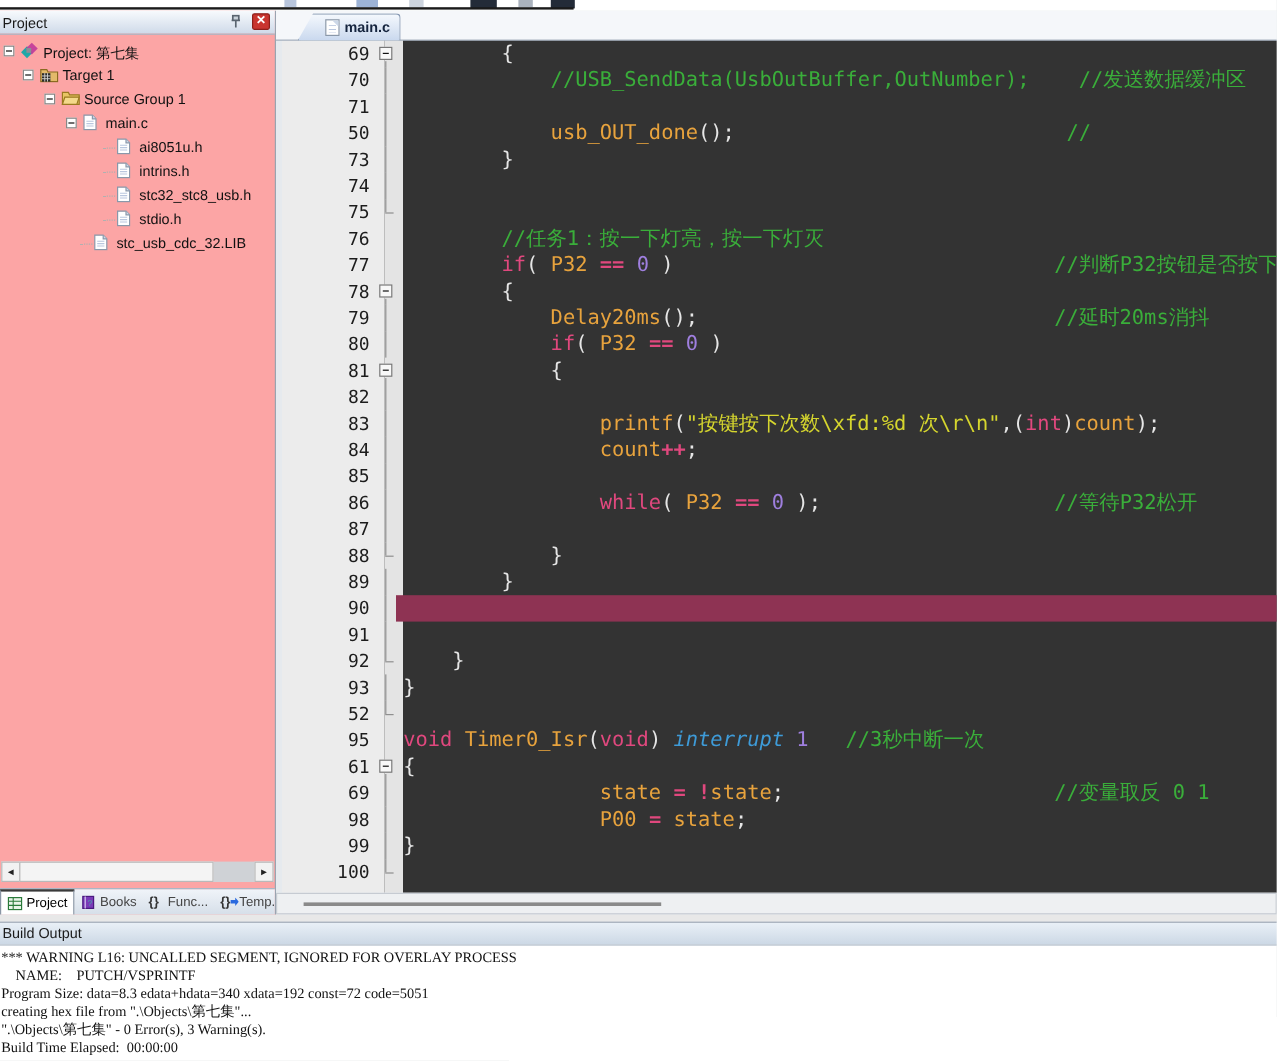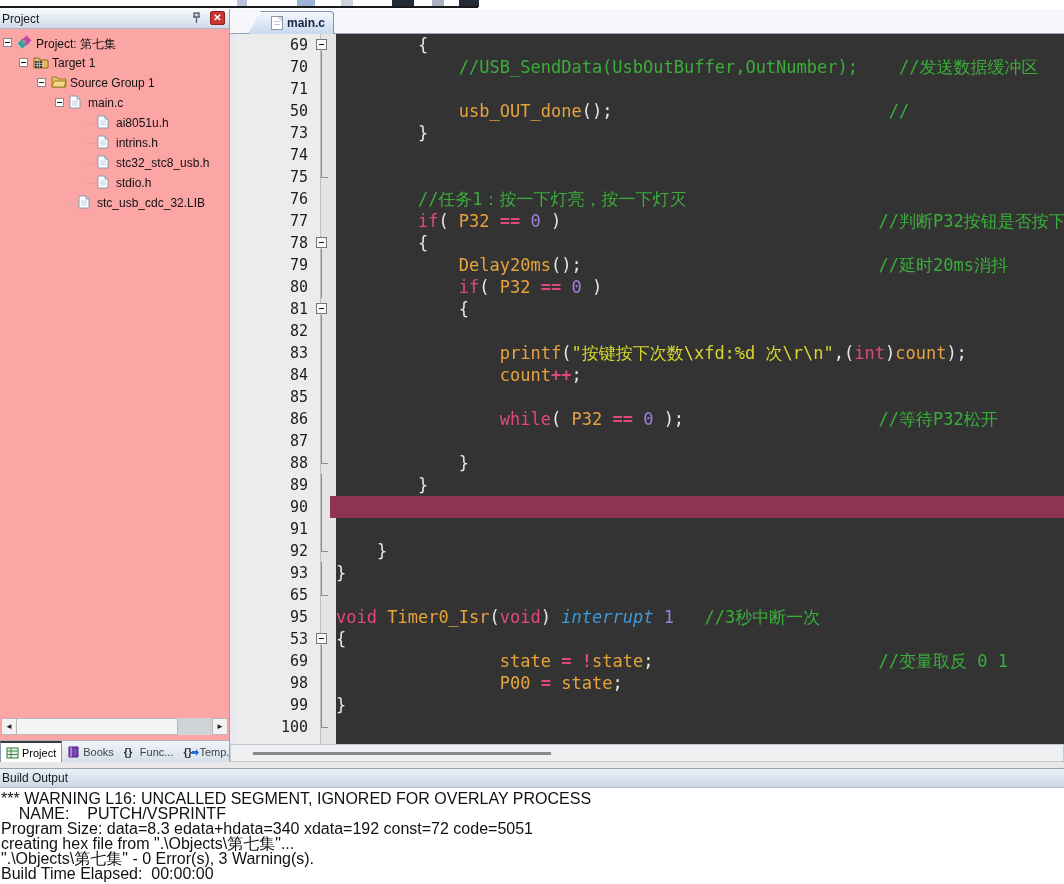--- a/index.html
+++ b/index.html
@@ -68,22 +68,22 @@
   .tok-op{font-weight:bold;}
   .tok-it{font-style:italic;}
   #editor-hscroll{position:absolute;left:0;top:735px;width:834px;height:18px;background:#eef0f2;
         border:1px solid #c6cbd2;box-sizing:border-box;}
   #editor-hscroll .thumb{position:absolute;left:22px;top:7px;width:298px;height:3px;background:#8a8a8a;}
   
   #build-panel{position:absolute;left:0;top:768px;width:1064px;height:116px;background:#ffffff;}
   #build-header{height:20px;background:linear-gradient(#e9f0f7,#ccd8e5);border-top:1px solid #98a4b2;
         border-bottom:1px solid #b0bcc9;display:flex;align-items:center;box-sizing:border-box;}
   #build-header .panel-title{padding-left:2px;}
-  #build-lines{padding:3px 12px 0 1px;font-family:Liberation Sans, sans-serif;
-        font-size:16px;line-height:15px;color:#111;}
+  #build-lines{padding:3px 12px 0 1px;font-family:Liberation Serif, serif;
+        font-size:12px;line-height:15px;color:#111;}
   #build-lines div{white-space:pre;}
 </style>
 </head>
 <body>
 
 <div id="toolbar-sliver">
   <div class="tb-frag" style="left:237px;width:10px;background:#b9c6dd;"></div>
   <div class="tb-frag" style="left:297px;width:18px;background:#9db3d6;"></div>
   <div class="tb-frag" style="left:341px;width:12px;background:#cdd4de;"></div>
   <div class="tb-frag" style="left:392px;width:22px;height:7px;background:#232b38;"></div>
@@ -395,33 +395,33 @@
           <div class="code"><span style="color: rgb(230, 230, 230);">    </span><span class="tok-pl" style="color: rgb(230, 230, 230);">}</span></div>
         </div>
         <div class="code-row">
           <div class="gut">93</div>
           <div class="fold">
             <i class="fv"></i>
           </div>
           <div class="code"><span class="tok-pl" style="color: rgb(230, 230, 230);">}</span></div>
         </div>
         <div class="code-row">
-          <div class="gut">65</div>
+          <div class="gut">52</div>
           <div class="fold">
             <i class="fv tick"></i>
           </div>
           <div class="code"></div>
         </div>
         <div class="code-row">
           <div class="gut">95</div>
           <div class="fold"></div>
           <div class="code"><span class="tok-kw" style="color: rgb(224, 72, 126);">void</span><span class="tok-pl" style="color: rgb(230, 230, 230);"> </span><span class="tok-id" style="color: rgb(232, 163, 61);">Timer0_Isr</span><span class="tok-pl" style="color: rgb(230, 230, 230);">(</span><span class="tok-kw" style="color: rgb(224, 72, 126);">void</span><span class="tok-pl" style="color: rgb(230, 230, 230);">) </span><span class="tok-it" style="color: rgb(62, 155, 216);">interrupt</span><span class="tok-pl" style="color: rgb(230, 230, 230);"> </span><span class="tok-nu" style="color: rgb(159, 127, 223);">1</span><span style="color: rgb(230, 230, 230);">   </span><span class="tok-cm" style="color: rgb(58, 174, 58);">//3秒中断一次</span></div>
         </div>
         <div class="code-row">
-          <div class="gut">53</div>
+          <div class="gut">61</div>
           <div class="fold">
             <i class="fv below"></i>
             <i class="fbox"></i>
           </div>
           <div class="code"><span class="tok-pl" style="color: rgb(230, 230, 230);">{</span></div>
         </div>
         <div class="code-row">
           <div class="gut">69</div>
           <div class="fold">
             <i class="fv"></i>

